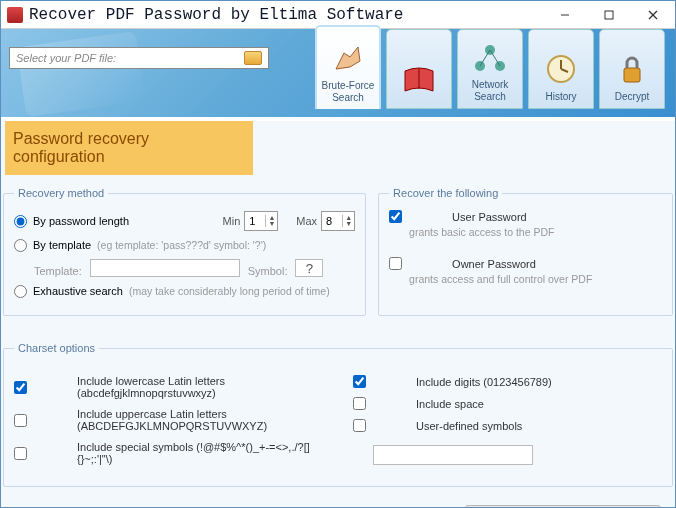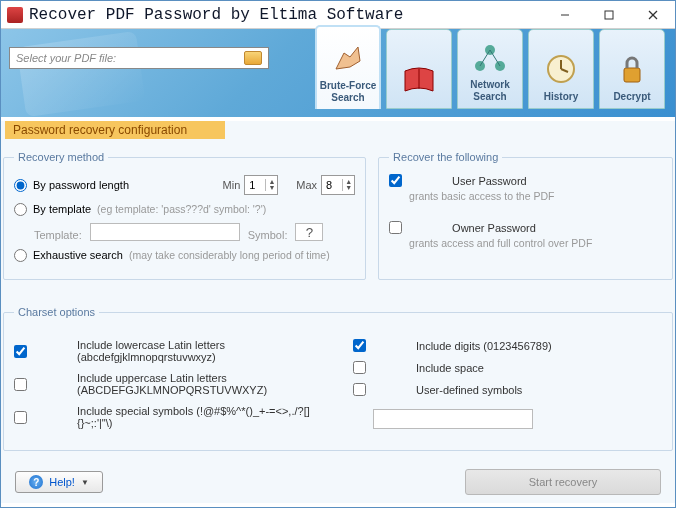--- a/index.html
+++ b/index.html
@@ -5,26 +5,26 @@
 * { box-sizing: border-box; margin: 0; padding: 0; }
 body { font-family: "Segoe UI", Tahoma, sans-serif; font-size: 11px; background: #fff; width: 676px; height: 508px; overflow: hidden; border: 1px solid #5a8fc0; }
 .titlebar { height: 28px; display: flex; align-items: center; padding: 0 0 0 6px; border-bottom: 1px solid #d0d0d0; }
 .titlebar .appicon { width: 16px; height: 16px; background: linear-gradient(#d44,#a22); border-radius: 2px; margin-right: 6px; }
 .titlebar .title { flex: 1; font-size: 16px; color: #0f172a; font-family: Liberation Mono, monospace; }
 .titlebar .winbtn { width: 44px; height: 28px; display: flex; align-items: center; justify-content: center; color: #555; }
 .banner { height: 88px; background: linear-gradient(135deg, #8cc5e8 0%, #5fa9d8 40%, #3a8fd0 100%); position: relative; display: flex; align-items: center; padding: 0 8px; }
 .banner::before { content: ""; position: absolute; left: 20px; top: 10px; width: 120px; height: 70px; background: linear-gradient(145deg,#fff3,#fff0); border-radius: 8px; transform: rotate(-8deg); }
 .filebox { position: relative; background: #fff; border: 1px solid #888; width: 260px; height: 22px; display: flex; align-items: center; padding: 0 6px; color: #888; font-style: italic; margin-top: -30px; }
 .filebox .foldericon { margin-left: auto; width: 18px; height: 14px; background: linear-gradient(#f8d477,#e8a838); border-radius: 2px; border: 1px solid #c08830; }
-.tabs { margin-left: auto; display: flex; gap: 5px; height: 72px; align-items: flex-end; padding-right: 2px; font-weight: bold; }
+.tabs { margin-left: auto; display: flex; gap: 5px; height: 72px; align-items: flex-end; padding-right: 2px; }
 .tab { width: 66px; height: 80px; background: linear-gradient(#e8f2fb,#d0e4f5); border: 1px solid #9cc; border-radius: 5px 5px 0 0; display: flex; flex-direction: column; align-items: center; justify-content: flex-end; padding: 4px 2px 6px; text-align: center; color: #3a5a7a; font-size: 10px; line-height: 1.15; cursor: pointer; }
 .tab.active { background: linear-gradient(#fff,#f4f9fd); border: 2px solid #c0e0f5; border-bottom: none; height: 84px; z-index: 2; }
 .tab .ticon { width: 40px; height: 36px; margin-bottom: 4px; display: flex; align-items: center; justify-content: center; }
 .workarea { background: #f3f8fc; padding: 0; }
-.config-label { background: #f7c65e; color: #8a4a00; font-size: 12px; padding: 2px 8px; width: 220px; margin: 4px 0 6px 4px; }
+.config-label { background: #f7c65e; color: #8a4a00; font-size: 16px; padding: 9px 8px; width: 248px; margin: 4px 0 6px 4px; }
 .panels { padding: 6px 2px 10px; }
 .row1 { display: flex; gap: 12px; }
 fieldset { border: 1px solid #c8d8e8; border-radius: 2px; padding: 8px 10px 10px; position: relative; }
 legend { color: #5a7aa0; font-size: 11px; padding: 0 4px; }
 .recovery-method { flex: 1.25; }
 .recover-following { flex: 1; }
 .method-row { display: flex; align-items: center; margin: 4px 0; min-height: 20px; }
 .method-row input[type=radio], .chkrow input[type=checkbox] { margin-right: 6px; accent-color: #0066cc; }
 .hint { color: #999; margin-left: 6px; font-size: 10.5px; }
 .desc { color: #999; font-size: 10.5px; margin: 0 0 6px 20px; }

